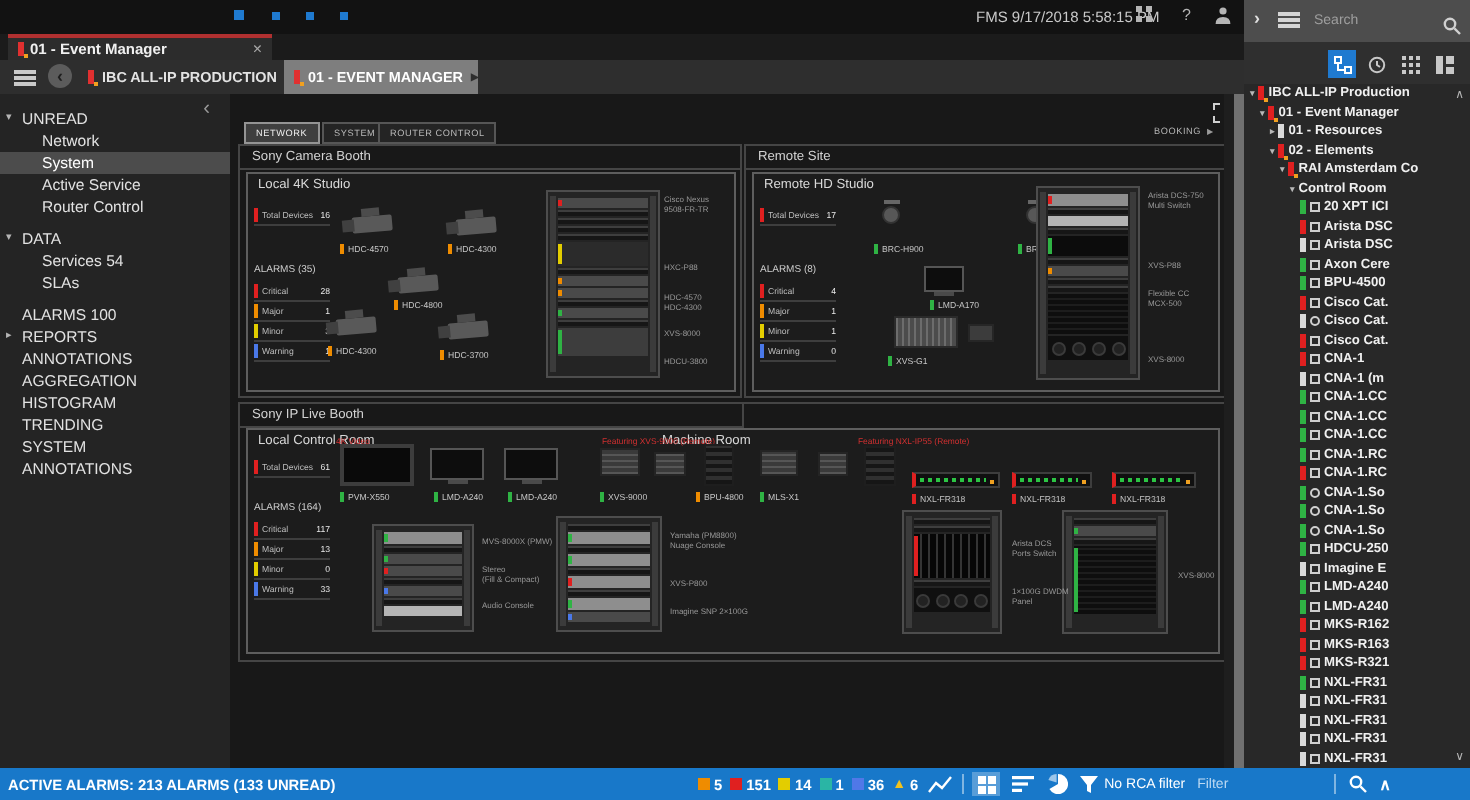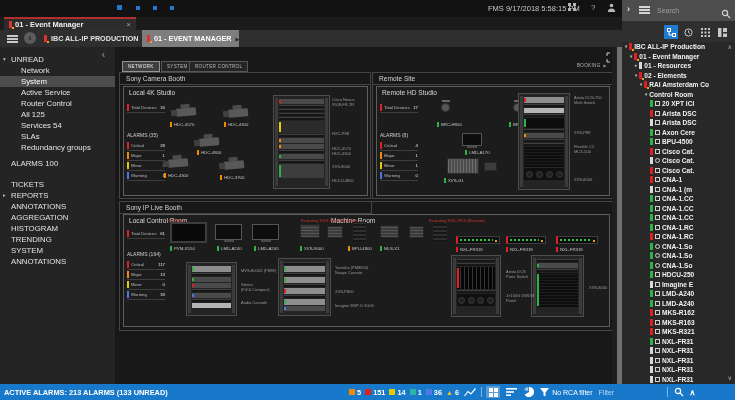--- a/index.html
+++ b/index.html
@@ -216,26 +216,24 @@
     </div>
   </div>
 
   <div class="sidebar" id="sidebar">
     <span class="side-collapse">‹</span>
   <div class="side-row header"><span class="caret">▾</span><span>UNREAD</span></div>
       <div class="side-row item"><span>Network</span></div>
       <div class="side-row item selected"><span>System</span></div>
       <div class="side-row item"><span>Active Service</span></div>
       <div class="side-row item"><span>Router Control</span></div>
-      <div class="side-row item"><span>All 125</span></div>
+      <div class="side-row header mt"><span class="caret">▾</span><span>DATA</span></div>
       <div class="side-row item"><span>Services 54</span></div>
       <div class="side-row item"><span>SLAs</span></div>
-      <div class="side-row item"><span>Redundancy groups</span></div>
       <div class="side-row header mt"><span>ALARMS 100</span></div>
-      <div class="side-row header sep"><span>TICKETS</span></div>
       <div class="side-row header"><span class="caret">▸</span><span>REPORTS</span></div>
       <div class="side-row header"><span>ANNOTATIONS</span></div>
       <div class="side-row header"><span>AGGREGATION</span></div>
       <div class="side-row header"><span>HISTOGRAM</span></div>
       <div class="side-row header"><span>TRENDING</span></div>
       <div class="side-row header"><span>SYSTEM</span></div>
       <div class="side-row header"><span>ANNOTATIONS</span></div>
     </div>
 
   <div class="canvas" id="canvas">

